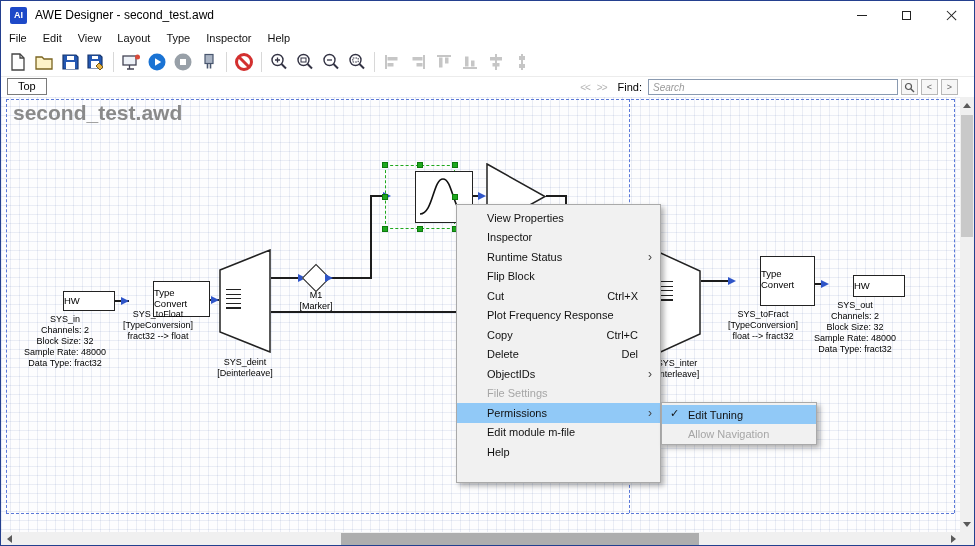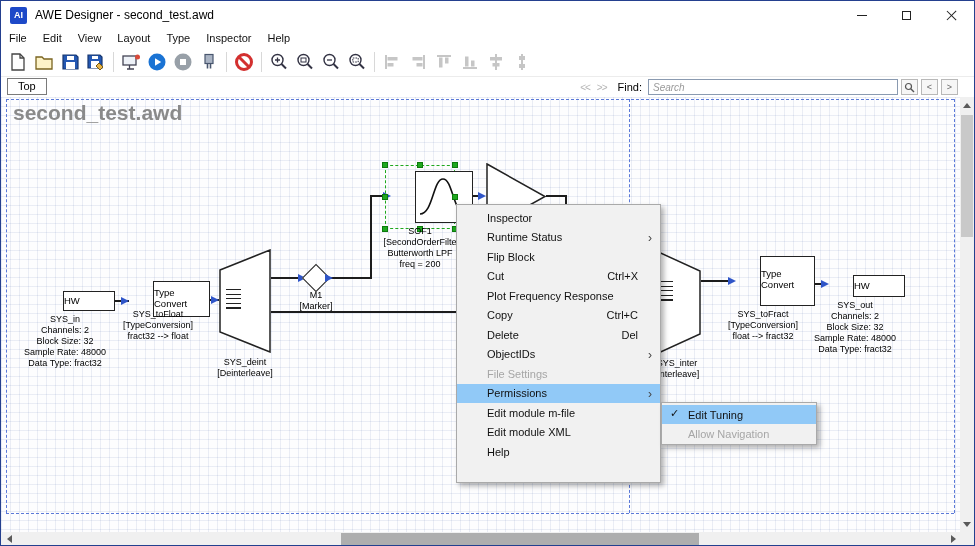--- a/index.html
+++ b/index.html
@@ -361,26 +361,20 @@
         </svg>
     </div>
     <div class="hnd" style="left:381px; top:65px;"></div>
     <div class="hnd" style="left:416px; top:65px;"></div>
     <div class="hnd" style="left:451px; top:65px;"></div>
     <div class="hnd" style="left:381px; top:97px;"></div>
     <div class="hnd" style="left:451px; top:97px;"></div>
     <div class="hnd" style="left:381px; top:129px;"></div>
     <div class="hnd" style="left:416px; top:129px;"></div>
     <div class="hnd" style="left:451px; top:129px;"></div>
-    <div class="lbl" style="left:354px; top:129px;">
-      <div>SOF1</div>
-      <div>[SecondOrderFilte</div>
-      <div>Butterworth LPF</div>
-      <div>freq = 200</div>
-    </div>
 
     <svg class="shape" style="left:485px; top:66px;" width="61" height="67" viewBox="0 0 61 67">
       <polygon points="1,1 59,33.5 1,66" fill="#fff" stroke="#222" stroke-width="1.5"></polygon>
       </svg>
 
     <svg class="shape" style="left:652px; top:152px;" width="48" height="107" viewBox="0 0 48 107">
       <polygon points="1,1 47,22 47,85 1,106" fill="#fff" stroke="#222" stroke-width="1.5"></polygon>
       </svg>
     <div class="chlines" style="left:659px; top:184px; width:13px; height:20px;"></div>
     <div class="lbl" style="left:611px; top:261px;">
@@ -399,20 +393,23 @@
     <div class="lbl" style="left:789px; top:203px;">
       <div>SYS_out</div>
       <div>Channels: 2</div>
       <div>Block Size: 32</div>
       <div>Sample Rate: 48000</div>
       <div>Data Type: fract32</div>
     </div>
 
     <div class="ctx">
       <div class="ctx-row">
+        <span>View Properties</span>
+        </div>
+      <div class="ctx-row">
         <span>Inspector</span>
         </div>
       <div class="ctx-row">
         <span>Runtime Status</span>
         <span class="ctx-arrow">›</span>
         </div>
       <div class="ctx-row">
         <span>Flip Block</span>
         </div>
       <div class="ctx-row">
@@ -436,23 +433,20 @@
         </div>
       <div class="ctx-row dis">
         <span>File Settings</span>
         </div>
       <div class="ctx-row hl">
         <span>Permissions</span>
         <span class="ctx-arrow">›</span>
         </div>
       <div class="ctx-row">
         <span>Edit module m-file</span>
-        </div>
-      <div class="ctx-row">
-        <span>Edit module XML</span>
         </div>
       <div class="ctx-row">
         <span>Help</span>
         </div>
     </div>
 
     <div class="submenu">
       <div class="sub-row hl">
         <span class="checkmark">✓</span>
         <span>Edit Tuning</span>

